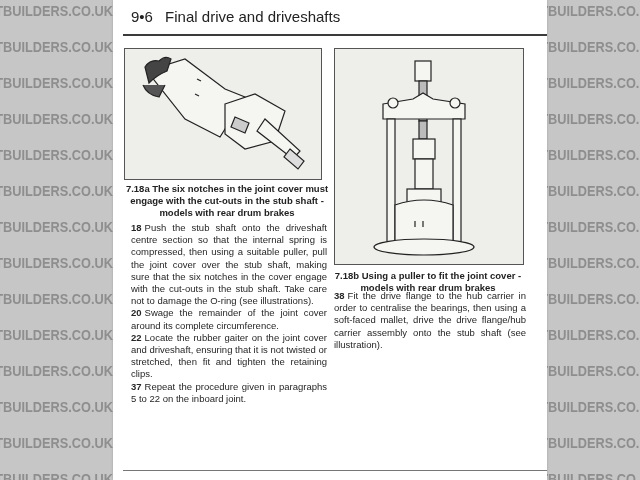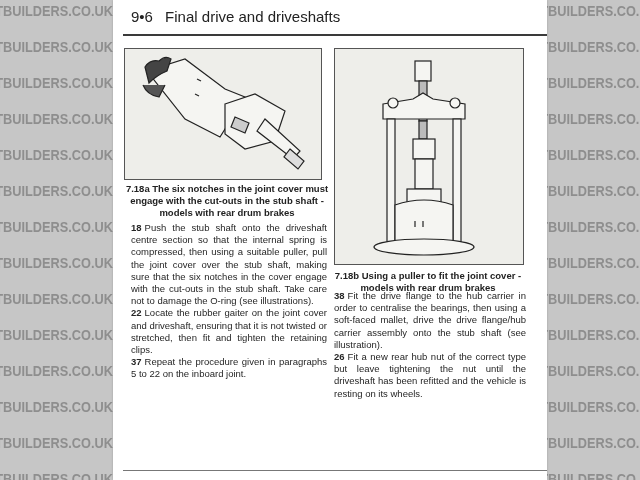--- a/index.html
+++ b/index.html
@@ -118,24 +118,24 @@
         <line x1="80" y1="172" x2="80" y2="178"></line>
         <line x1="88" y1="172" x2="88" y2="178"></line>
         <ellipse cx="89" cy="198" rx="50" ry="8"></ellipse>
       </g>
     </svg>
   </div>
   <div class="caption cap-b">7.18b Using a puller to fit the joint cover - models with rear drum brakes</div>
 
   <div class="col col-left">
     <p class="para"><b class="pn">18</b><span>Push the stub shaft onto the driveshaft centre section so that the internal spring is compressed, then using a suitable puller, pull the joint cover over the stub shaft, making sure that the six notches in the cover engage with the cut-outs in the stub shaft. Take care not to damage the O-ring </span><b class="ref">(see illustrations).</b></p>
+    <p class="para"><b class="pn">20</b><span>Swage the remainder of the joint cover around its complete circumference.</span></p>
     <p class="para"><b class="pn">22</b><span>Locate the rubber gaiter on the joint cover and driveshaft, ensuring that it is not twisted or stretched, then fit and tighten the retaining clips.</span></p>
     <p class="para"><b class="pn">37</b><span>Repeat the procedure given in paragraphs 5 to 22 on the inboard joint.</span></p>
 
   </div>
 
   <div class="col col-right">
     <p class="para"><b class="pn">38</b><span>Fit the drive flange to the hub carrier in order to centralise the bearings, then using a soft-faced mallet, drive the drive flange/hub carrier assembly onto the stub shaft </span><b class="ref">(see illustration).</b></p>
-    <p class="para"><b class="pn">26</b><span>Fit a new rear hub nut of the correct type but leave tightening the nut until the driveshaft has been refitted and the vehicle is resting on its wheels.</span></p>
   </div>
 
   <div class="bottom-rule"></div>
 </div>
 
 </body></html>

